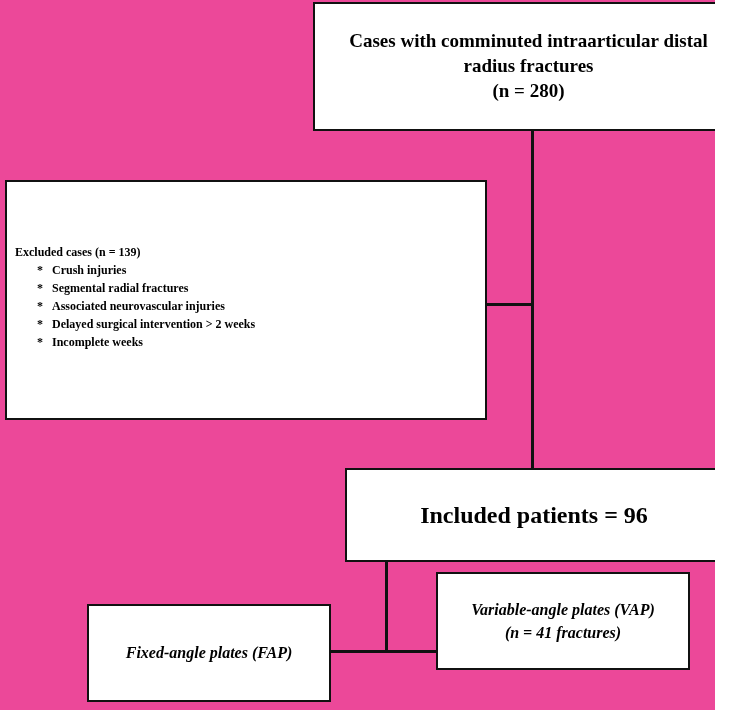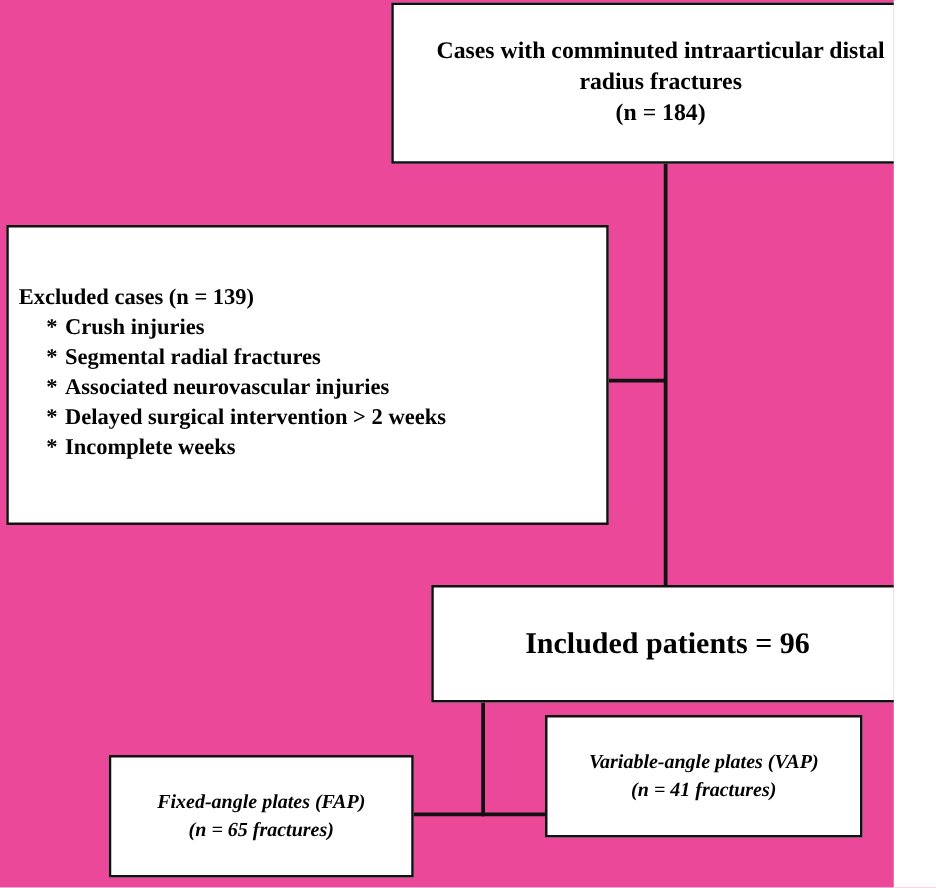--- a/index.html
+++ b/index.html
@@ -53,21 +53,21 @@
     left: 5px;
     top: 180px;
     width: 482px;
     height: 240px;
     padding: 0 8px;
     justify-content: center;
     align-items: flex-start;
     text-align: left;
   }
   #node-excluded .node-line {
-    font-size: 18px;
+    font-size: 12px;
     line-height: 1.0;
   }
   .excl-heading {
     margin-bottom: 6px;
   }
   .excl-item {
     padding-left: 22px;
     margin-bottom: 6px;
   }
   .excl-item .bullet {
@@ -125,21 +125,21 @@
 
 <div id="flowchart">
 
   <div class="connector v" id="conn-source-down"></div>
   <div class="connector h" id="conn-excluded-out"></div>
   <div class="connector v" id="conn-included-down"></div>
   <div class="connector h" id="conn-arms"></div>
 
   <div class="node centered" id="node-source">
     <div class="node-line">Cases with comminuted intraarticular distal radius fractures</div>
-    <div class="node-line">(n = 184)</div>
+    <div class="node-line">(n = 280)</div>
   </div>
 
   <div class="node" id="node-excluded">
     <div class="node-line excl-heading">Excluded cases (n = 139)</div>
 
     <div class="node-line excl-item">
       <span class="bullet">*</span><span>Crush injuries</span>
     </div>
 
     <div class="node-line excl-item">
@@ -158,21 +158,20 @@
       <span class="bullet">*</span><span>Incomplete weeks</span>
     </div>
   </div>
 
   <div class="node centered" id="node-included">
     <div class="node-line">Included patients = 96</div>
   </div>
 
   <div class="node centered" id="node-fap">
     <div class="node-line">Fixed-angle plates (FAP)</div>
-    <div class="node-line">(n = 65 fractures)</div>
   </div>
 
   <div class="node centered" id="node-vap">
     <div class="node-line">Variable-angle plates (VAP)</div>
     <div class="node-line">(n = 41 fractures)</div>
   </div>
 
 </div>
 
 </body></html>

